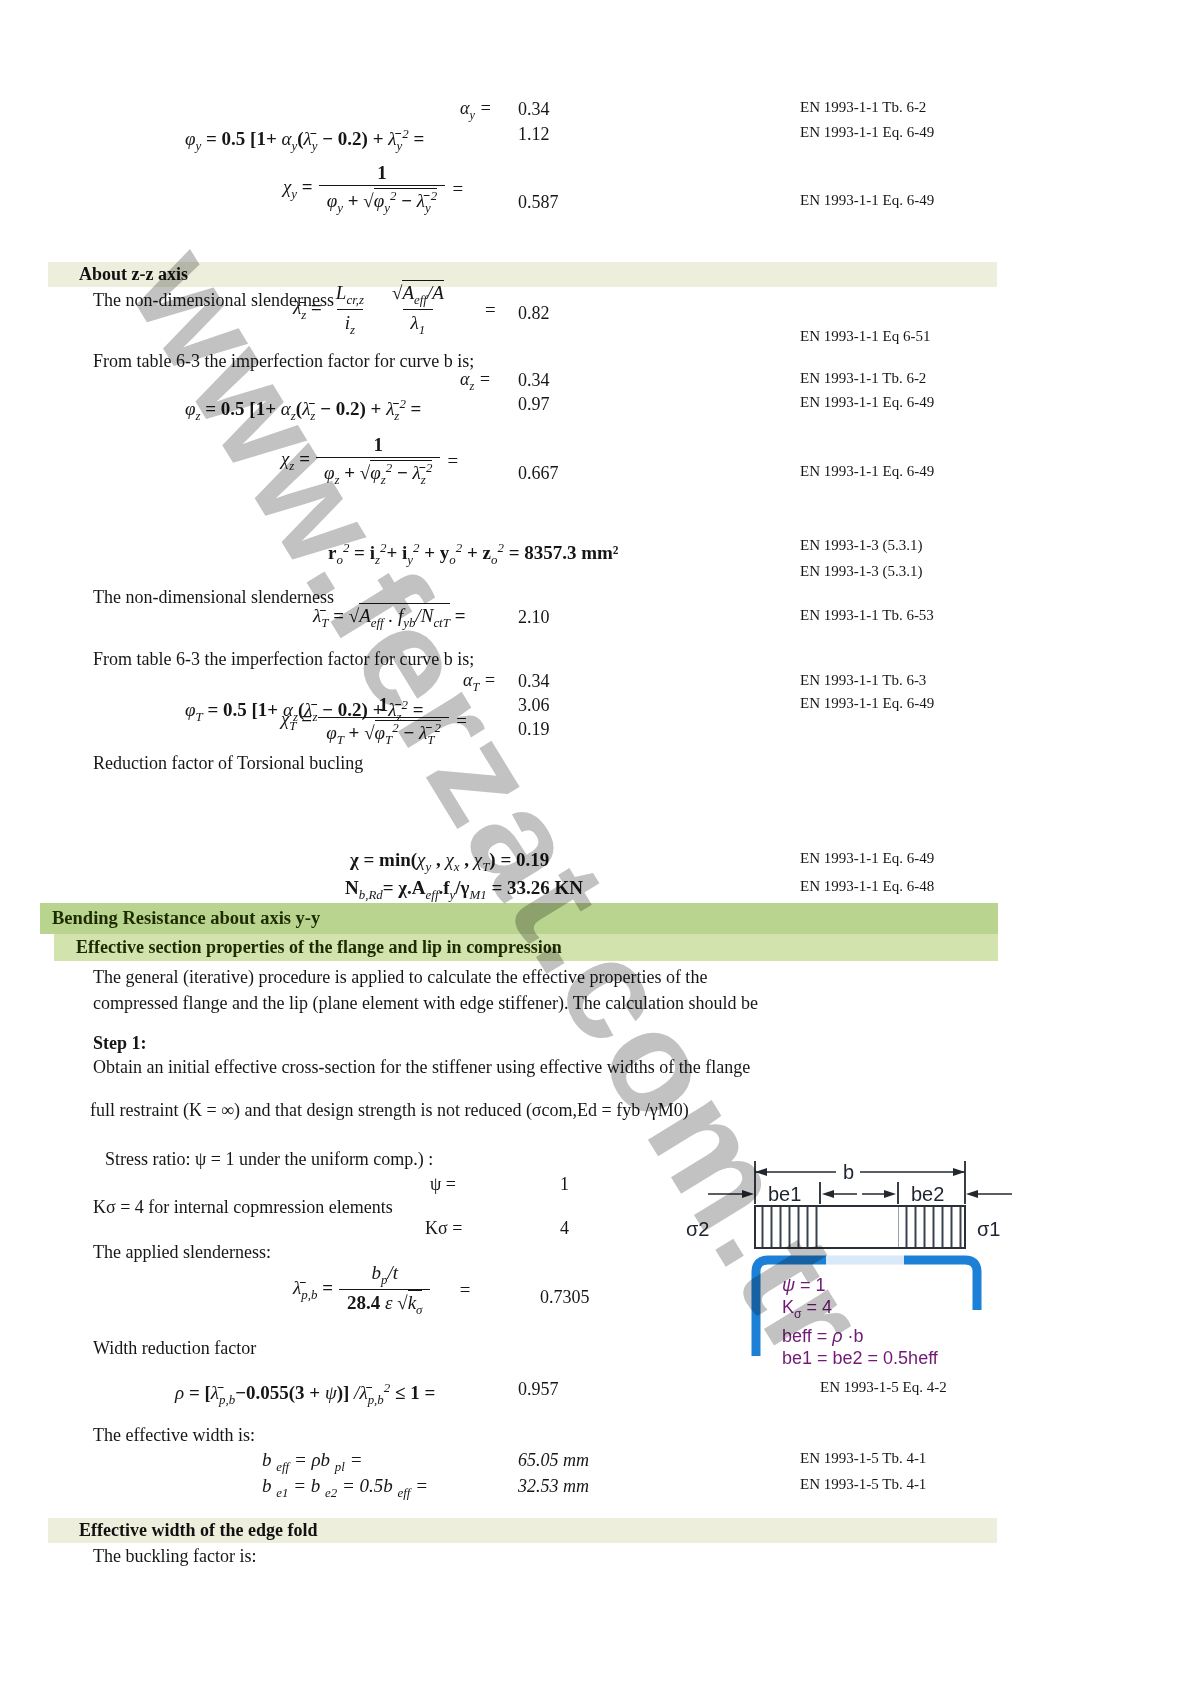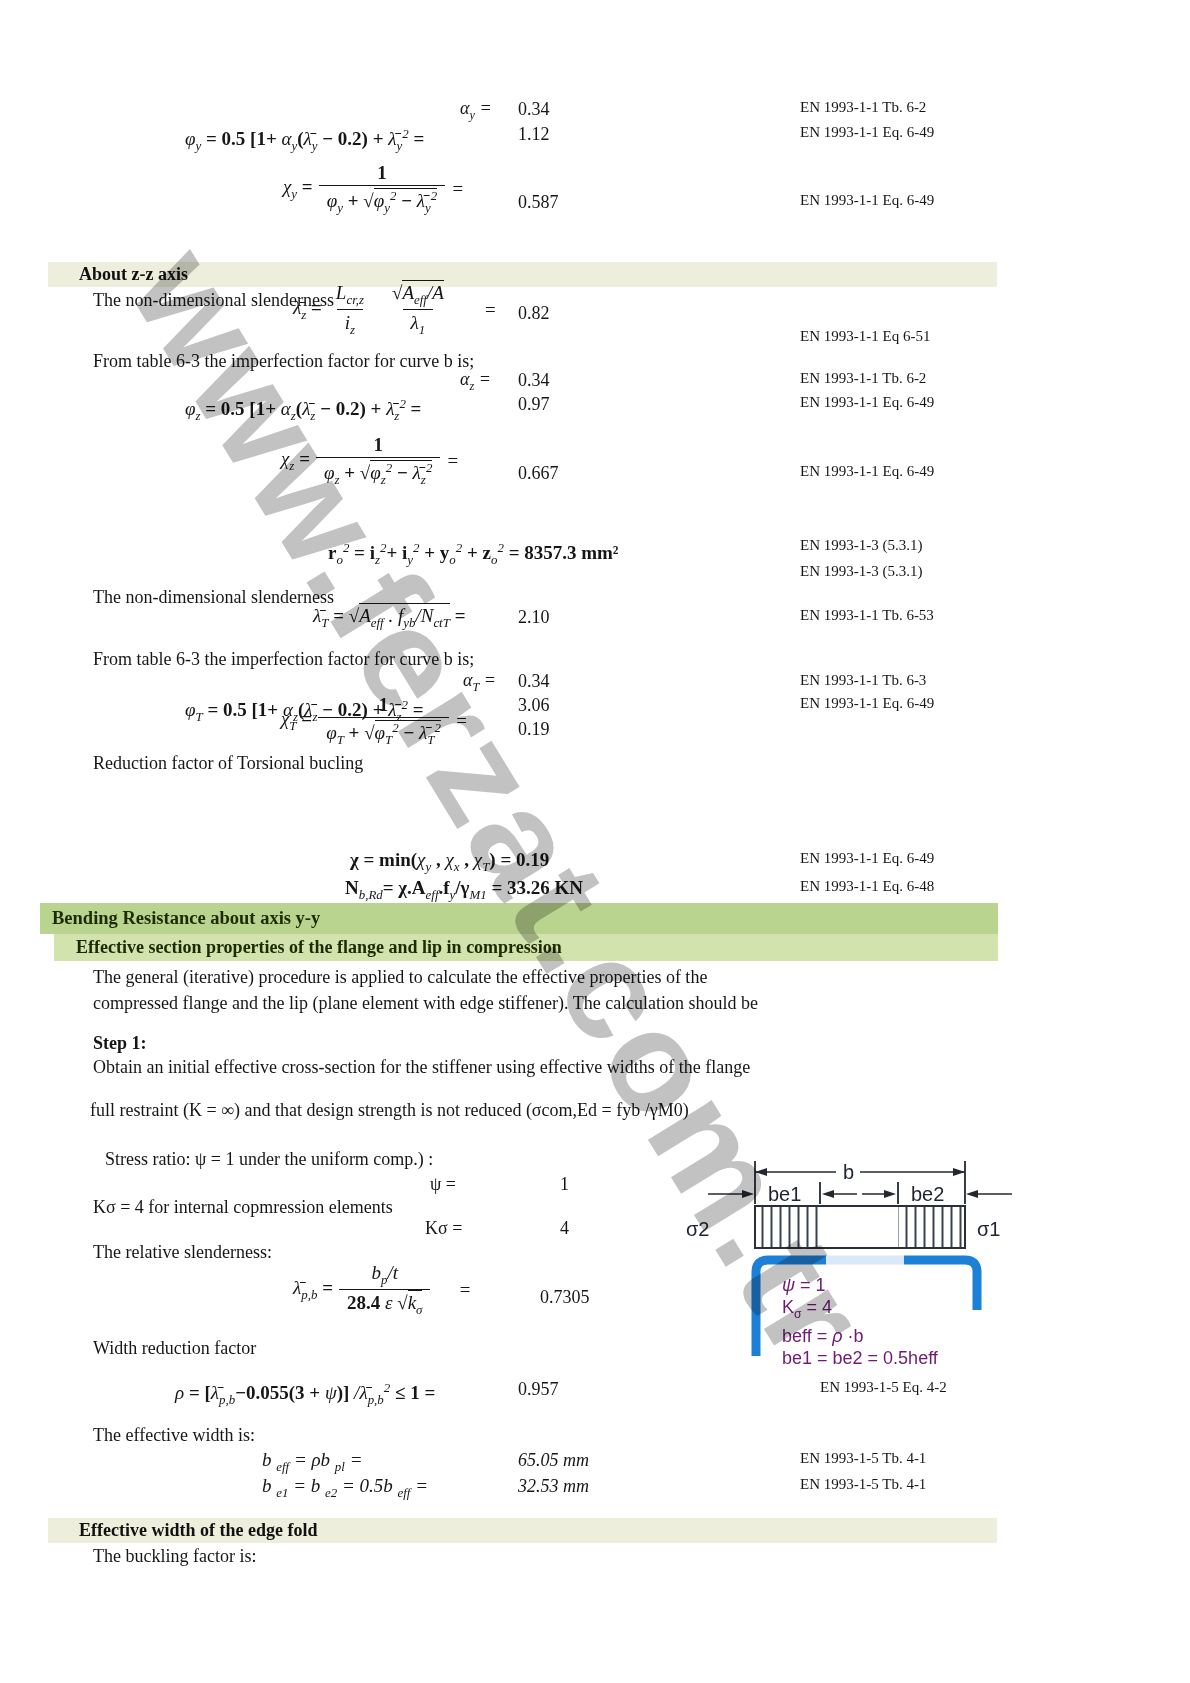--- a/index.html
+++ b/index.html
@@ -157,21 +157,21 @@
   <span class="t" style="left:105px;top:1148px">Stress ratio: ψ = 1 under the uniform comp.) :</span>
 
   <span class="lab" style="left:430px;top:1174px">ψ =</span>
   <span class="val" style="left:560px;top:1174px">1</span>
 
   <span class="t" style="left:93px;top:1196px">Kσ = 4 for internal copmression elements</span>
 
   <span class="lab" style="left:425px;top:1218px">Kσ =</span>
   <span class="val" style="left:560px;top:1218px">4</span>
 
-  <span class="t" style="left:93px;top:1241px">The relative slenderness:</span>
+  <span class="t" style="left:93px;top:1241px">The applied slenderness:</span>
 
   <div class="chi" style="left:293px;top:1262px">
     <span class="fm">λ̄<sub>p,b</sub> <b>=</b></span>
     <span class="fr fm">
         <span class="nu">b<sub>p</sub>/t</span>
         <span class="de"><b>28.4</b> ε √<span class="vin">k<sub>σ</sub></span></span>
       </span>
     <span class="fm" style="margin-left:22px">=</span>
   </div>
   <span class="val" style="left:540px;top:1287px">0.7305</span>

